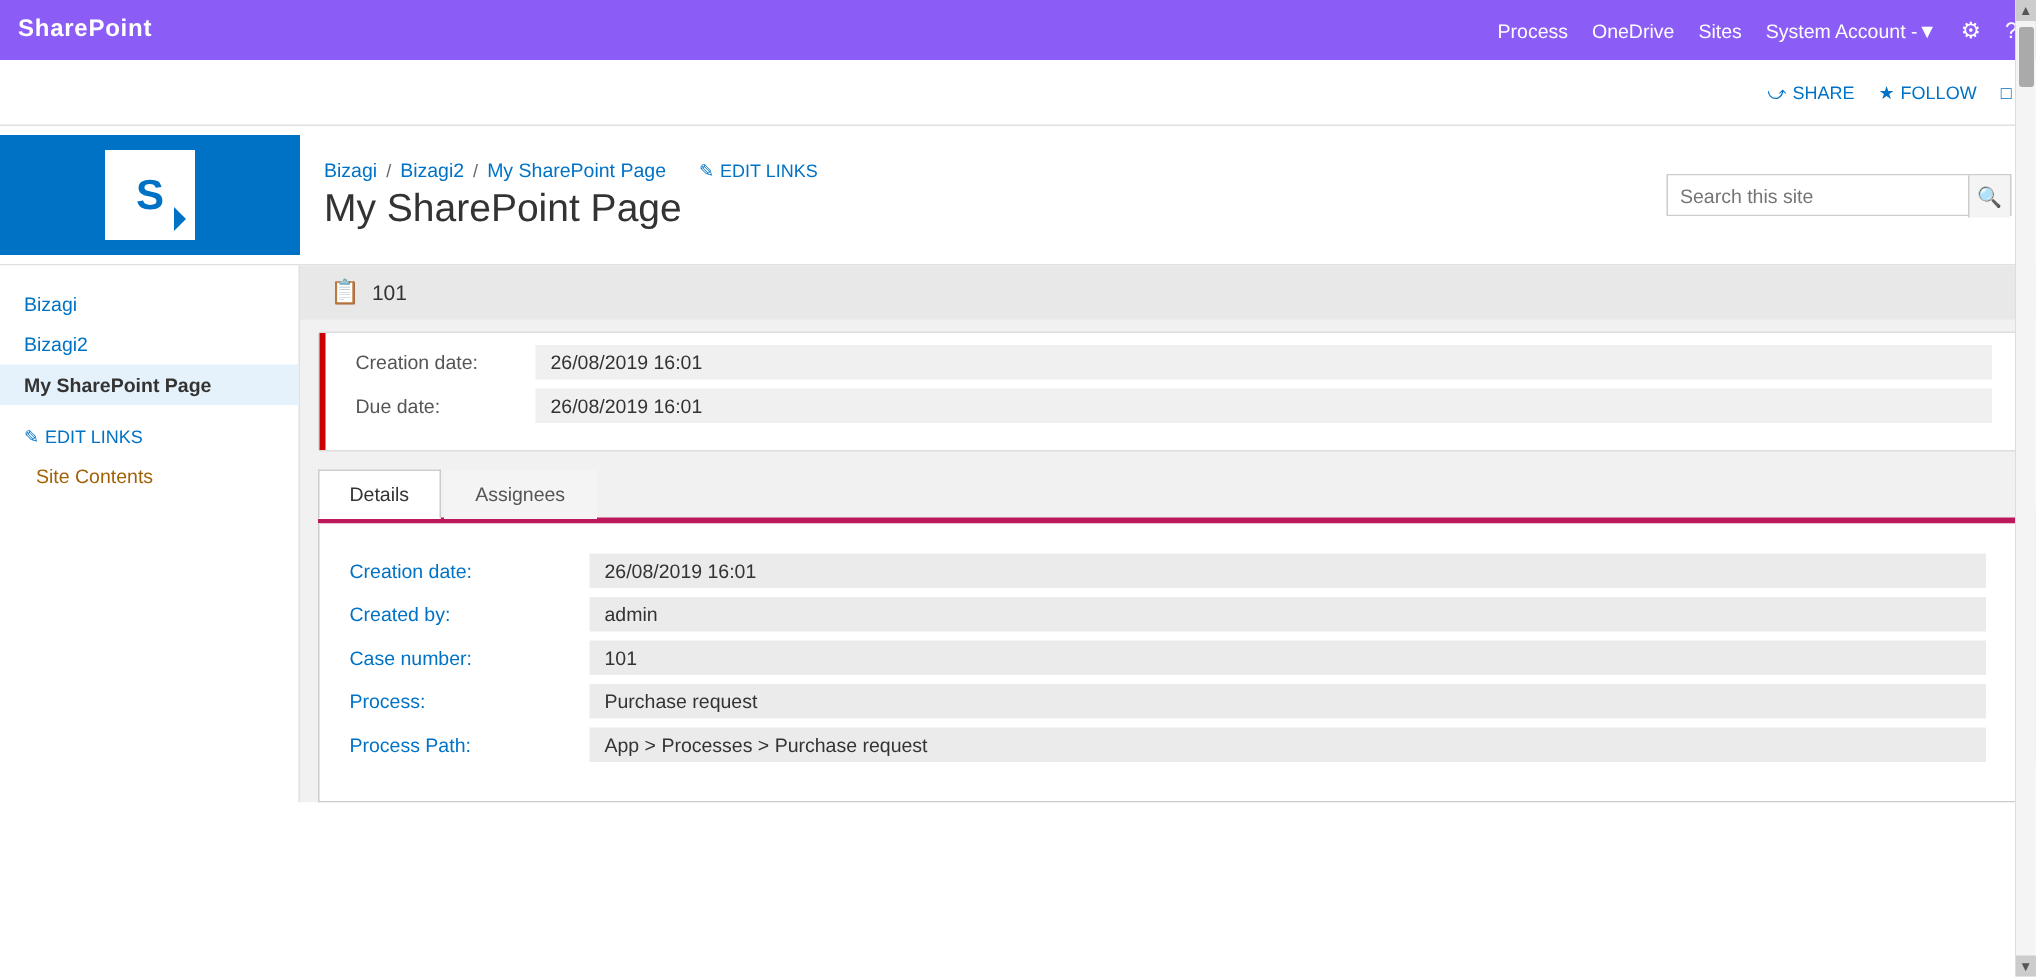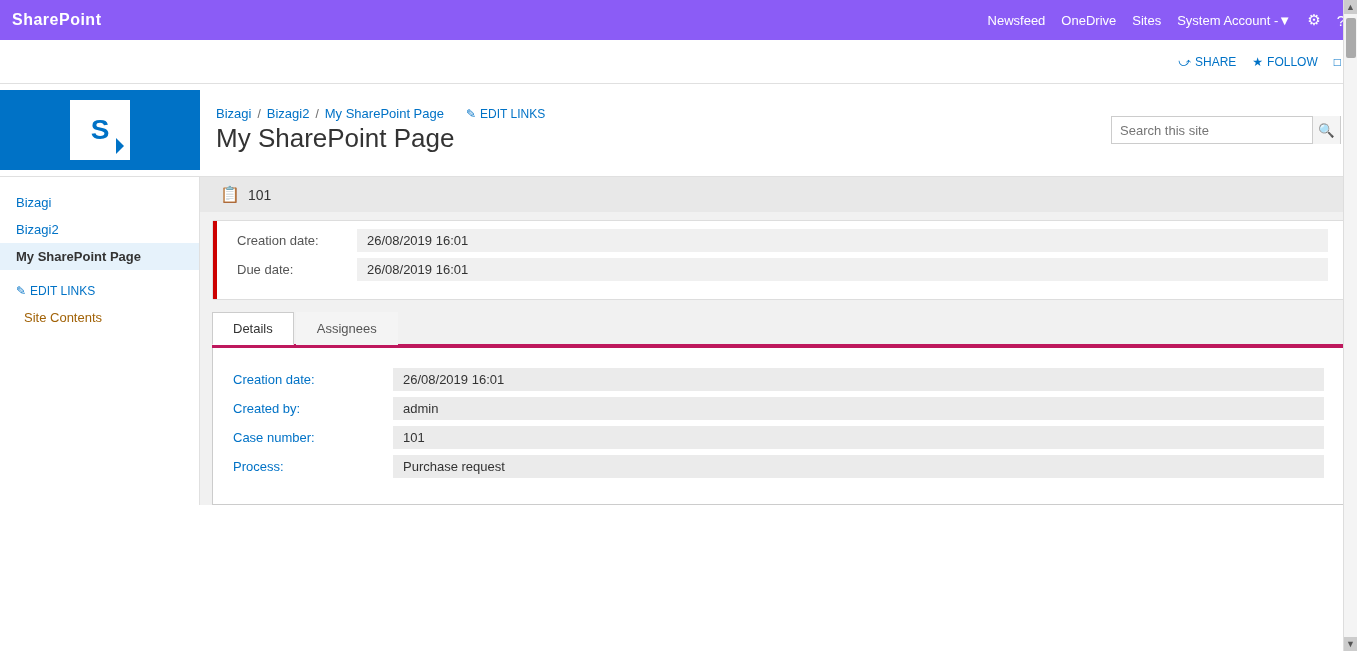--- a/index.html
+++ b/index.html
@@ -59,21 +59,21 @@
       width: 0; height: 0;
       border-left: 8px solid #0072c6;
       border-top: 8px solid transparent;
       border-bottom: 8px solid transparent;
     }
     .breadcrumb { display: flex; align-items: center; gap: 6px; flex: 1; }
     .breadcrumb-item { color: #0072c6; font-size: 13px; cursor: pointer; }
     .breadcrumb-sep { color: #666; font-size: 12px; }
     .breadcrumb-current { color: #0072c6; font-size: 13px; }
     .edit-links-btn { color: #0072c6; font-size: 12px; cursor: pointer; display: flex; align-items: center; gap: 4px; margin-left: 16px; }
-    .search-box { display: flex; align-items: center; border: 1px solid #ccc; height: 28px; }
+    .search-box { display: flex; border: 1px solid #ccc; height: 28px; }
     .search-input { border: none; outline: none; padding: 0 8px; font-size: 13px; width: 200px; color: #999; background: #fff; }
     .search-btn { background: #f4f4f4; border: none; border-left: 1px solid #ccc; height: 28px; width: 28px; cursor: pointer; display: flex; align-items: center; justify-content: center; }
 
     
     .content-area { display: flex; flex: 1; }
     .sidebar {
       width: 200px; min-width: 200px;
       padding: 12px 0;
       border-right: 1px solid #e0e0e0;
       background: #fff;
@@ -198,21 +198,21 @@
     }
   </style>
 </head>
 <body>
 
 <div class="top-nav">
   <div class="top-nav-left">
     <span class="top-nav-brand">SharePoint</span>
   </div>
   <div class="top-nav-right">
-    <a class="top-nav-link">Newsfeed</a>
+    <a class="top-nav-link">Process</a>
     <a class="top-nav-link">OneDrive</a>
     <a class="top-nav-link">Sites</a>
     <span class="system-account">
       <span>System Account -</span>
       <span>▼</span>
     </span>
     <span class="top-nav-icon">⚙</span>
     <span class="top-nav-icon">?</span>
   </div>
 </div>
@@ -310,20 +310,24 @@
           <span class="detail-field-value">admin</span>
         </div>
         <div class="detail-field-row">
           <span class="detail-field-label">Case number:</span>
           <span class="detail-field-value">101</span>
         </div>
         <div class="detail-field-row">
           <span class="detail-field-label">Process:</span>
           <span class="detail-field-value">Purchase request</span>
         </div>
+        <div class="detail-field-row">
+          <span class="detail-field-label">Process Path:</span>
+          <span class="detail-field-value">App &gt; Processes &gt; Purchase request</span>
+        </div>
       </div>
     </div>
   </div>
 </div>
 
 <div class="scrollbar">
   <div class="scrollbar-up">▲</div>
   <div class="scrollbar-thumb"></div>
   <div class="scrollbar-down" style="position:absolute;bottom:0;">▼</div>
 </div>

